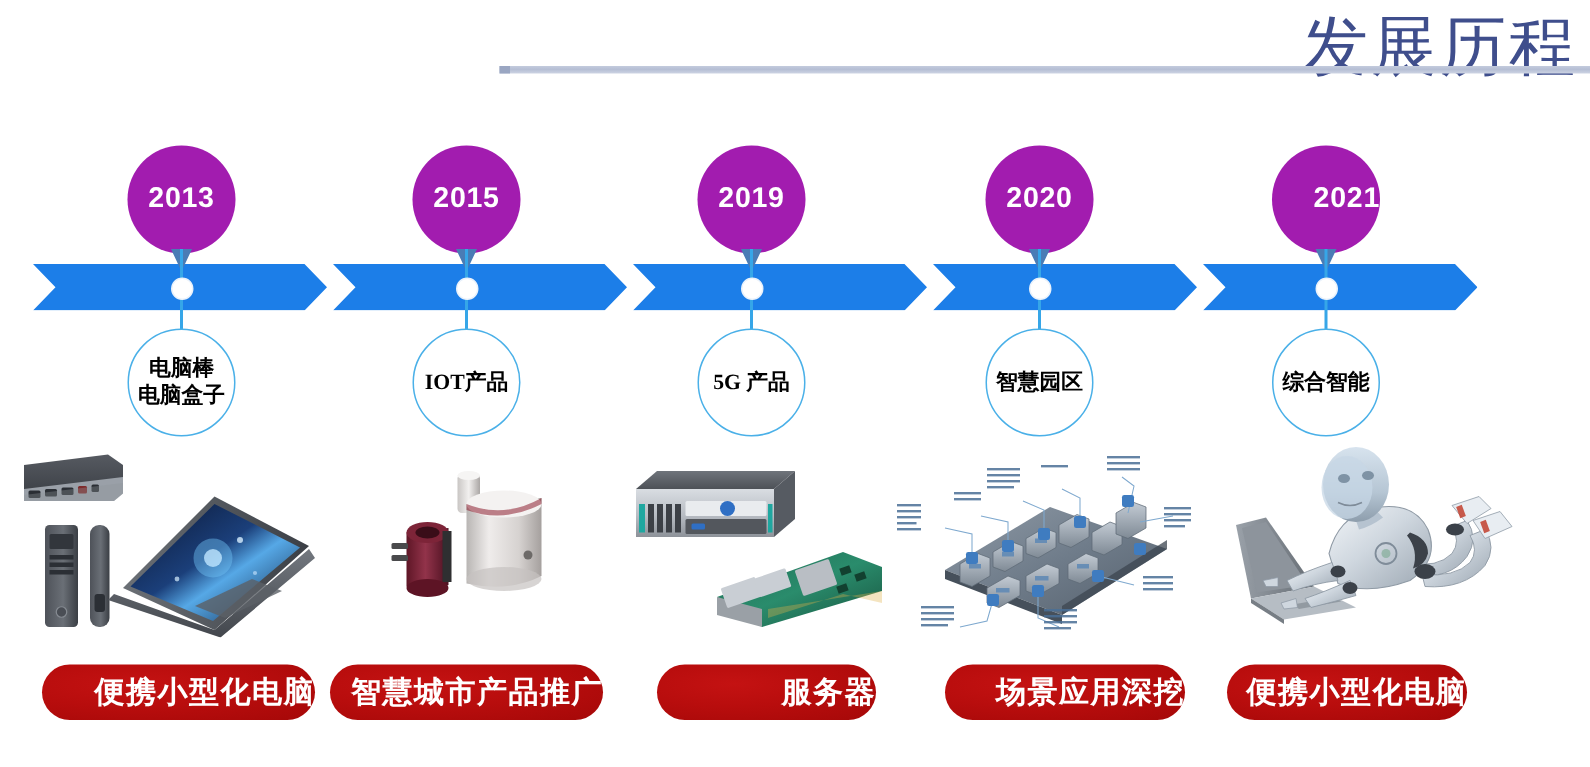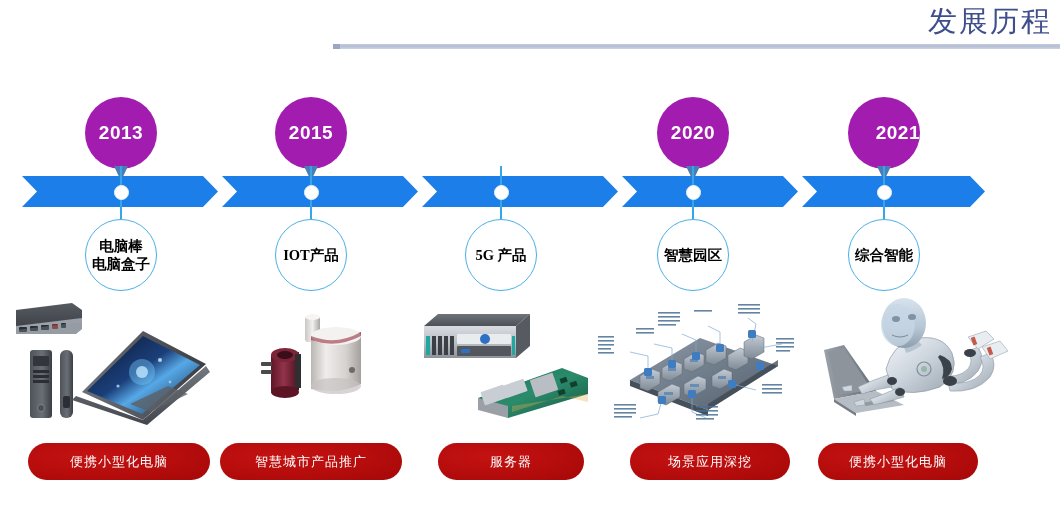--- a/index.html
+++ b/index.html
@@ -20,21 +20,21 @@
     width: 1060px;
     height: 511px;
   }
 
   
   .title {
     position: absolute;
     right: 8px;
     top: 2px;
     font-family: "Liberation Serif", "DejaVu Serif", serif;
-    font-size: 29px;
+    font-size: 44px;
     letter-spacing: 2px;
     color: #3f4e8c;
     white-space: nowrap;
   }
   .title-rule {
     position: absolute;
     left: 333px;
     top: 44px;
     width: 727px;
     height: 5px;
@@ -135,24 +135,24 @@
 
   
   .pill {
     position: absolute;
     height: 37px;
     border-radius: 19px;
     background: radial-gradient(ellipse at 35% 35%, #c41212 0%, #b80d0d 45%, #a50808 100%);
     color: #ffffff;
     display: flex;
     align-items: center;
-    justify-content: center;
+    justify-content: flex-end;
     font-family: "Liberation Serif", "DejaVu Serif", serif;
-    font-size: 13px;
-    font-weight: normal;
+    font-size: 20px;
+    font-weight: bold;
     letter-spacing: 1px;
     white-space: nowrap;
   }
 
   
   .imgbox { position: absolute; }
   .imgbox svg { display: block; }
 </style>
 </head>
 <body>
@@ -298,20 +298,23 @@
         <rect x="18" y="58" width="11" height="4" rx="1" fill="#4a4a4c"></rect>
         <ellipse cx="42" cy="80" rx="14" ry="6" fill="#5d1425"></ellipse>
       </g>
     </svg>
   </div>
 
   <div class="pill" style="left:220px;top:443px;width:182px;">
     <span>智慧城市产品推广</span>
   </div>
 
+  <div class="balloon" style="left:465px;top:97px;">
+    <span>2019</span>
+  </div>
   <div class="stem" style="left:500px;top:166px;height:60px;"></div>
   <div class="node-dot" style="left:494px;top:185px;"></div>
   <div class="labelcircle" style="left:465px;top:219px;">
     <span class="ln">5G 产品</span>
   </div>
 
   <div class="imgbox" style="left:412px;top:306px;">
     <svg width="180" height="115" viewBox="0 0 180 115">
       <defs>
         <linearGradient id="srvtop" x1="0" y1="0" x2="0" y2="1">

